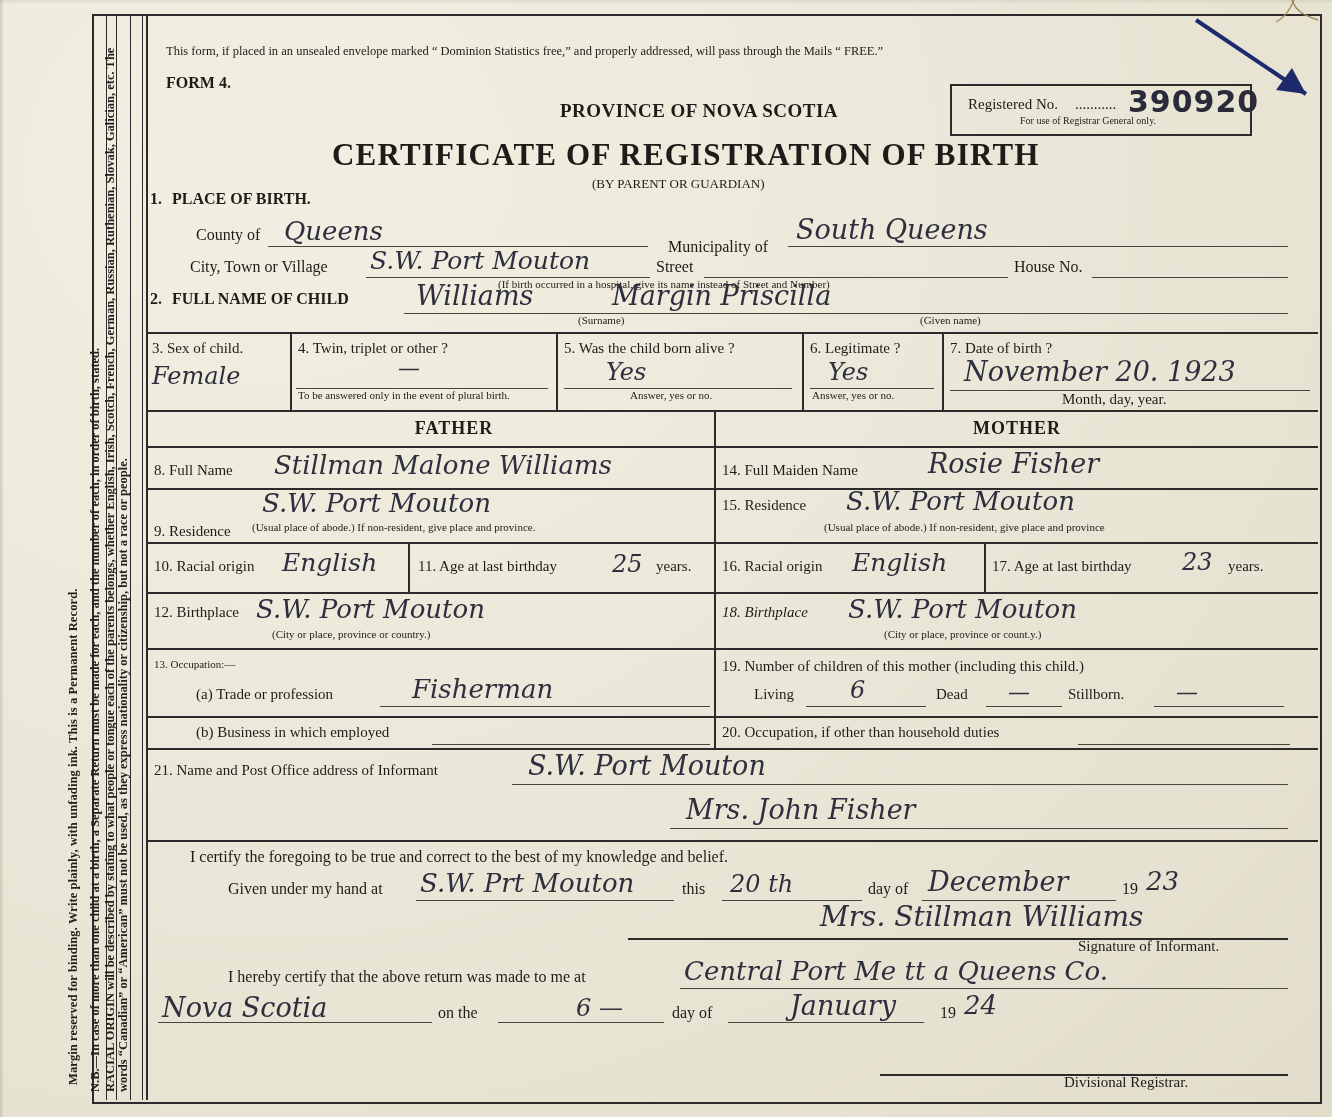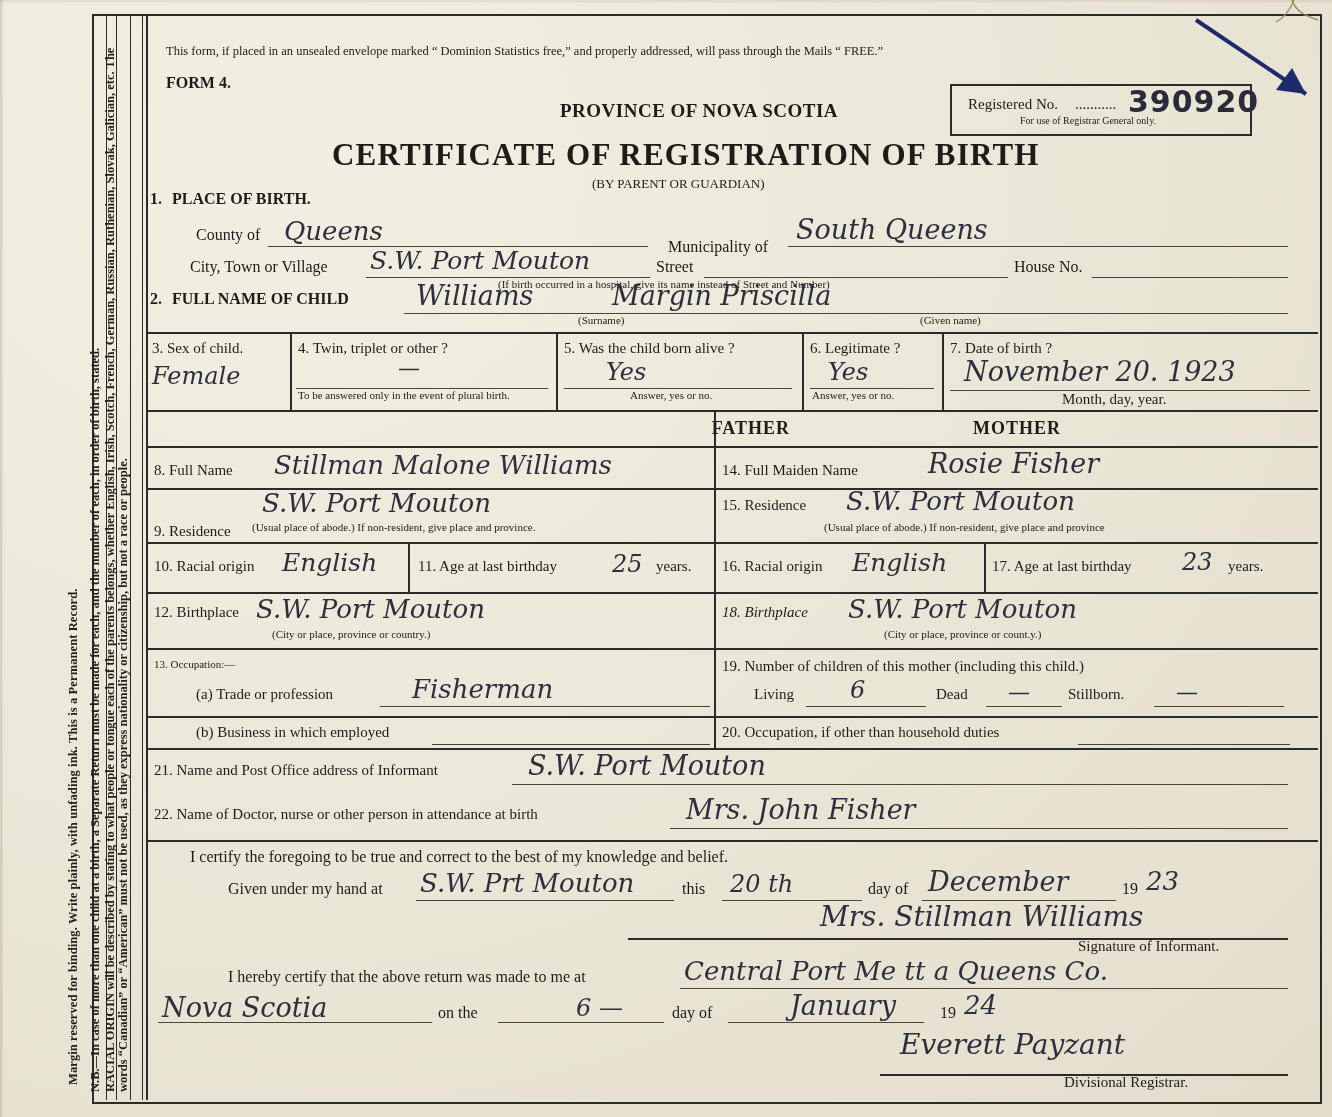--- a/index.html
+++ b/index.html
@@ -177,21 +177,21 @@
   <div class="rule" style="left:810px; top:388px; width:124px;"></div>
   <div class="t xs" style="left:812px; top:389px; font-size:11px;">Answer, yes or no.</div>
 
   <div class="t" style="left:950px; top:340px; font-size:15px;">7.  Date of birth ?</div>
   <div class="hw" style="left:964px; top:356px; font-size:27px;">November 20. 1923</div>
   <div class="rule" style="left:950px; top:390px; width:360px;"></div>
   <div class="t xs" style="left:1062px; top:391px; font-size:15px;">Month, day, year.</div>
 
   <div class="line h" style="left:146px; top:446px; width:1172px;"></div>
   <div class="line v" style="left:714px; top:410px; height:338px;"></div>
-  <div class="t b center" style="left:146px; top:418px; width:644px; font-size:18px; letter-spacing:1px;text-align:right;">FATHER</div>
+  <div class="t b center" style="left:132px; top:418px; width:644px; font-size:18px; letter-spacing:1px;">FATHER</div>
   <div class="t b center" style="left:716px; top:418px; width:602px; font-size:18px; letter-spacing:1px;">MOTHER</div>
 
   <div class="line h" style="left:146px; top:488px; width:1172px;"></div>
   <div class="t" style="left:154px; top:462px; font-size:15px;">8.  Full Name</div>
   <div class="hw" style="left:274px; top:450px; font-size:26px;">Stillman Malone Williams</div>
 
   <div class="line h" style="left:146px; top:542px; width:1172px;"></div>
   <div class="t" style="left:154px; top:523px; font-size:15px;">9.  Residence</div>
   <div class="hw" style="left:262px; top:488px; font-size:26px;">S.W. Port Mouton</div>
   <div class="t xs" style="left:252px; top:521px; font-size:11px;">(Usual place of abode.)   If non-resident, give place and province.</div>
@@ -250,21 +250,20 @@
   <div class="line h" style="left:714px; top:716px; width:604px;"></div>
   <div class="t" style="left:722px; top:724px; font-size:15px;">20.  Occupation, if other than household duties</div>
   <div class="rule" style="left:1078px; top:744px; width:212px;"></div>
 
   <div class="line h" style="left:146px; top:748px; width:1172px;"></div>
 
   <div class="t" style="left:154px; top:762px; font-size:15px;">21.  Name and Post Office address of Informant</div>
   <div class="rule" style="left:512px; top:784px; width:776px;"></div>
   <div class="hw" style="left:528px; top:750px; font-size:27px;">S.W. Port Mouton</div>
 
-  <div class="t" style="left:154px; top:806px; font-size:15px;">22.  Name of Doctor, nurse or other person in attendance at birth</div>
   <div class="rule" style="left:670px; top:828px; width:618px;"></div>
   <div class="hw" style="left:686px; top:794px; font-size:27px;">Mrs. John Fisher</div>
 
   <div class="line h" style="left:146px; top:840px; width:1172px;"></div>
 
   <div class="t" style="left:190px; top:848px; font-size:16px;">I certify the foregoing to be true and correct to the best of my knowledge and belief.</div>
 
   <div class="t" style="left:228px; top:880px; font-size:16px;">Given under my hand at</div>
   <div class="rule" style="left:416px; top:900px; width:258px;"></div>
   <div class="hw" style="left:420px; top:868px; font-size:26px;">S.W. Prt Mouton</div>
@@ -289,17 +288,16 @@
   <div class="rule" style="left:158px; top:1022px; width:274px;"></div>
   <div class="t" style="left:438px; top:1004px; font-size:16px;">on the</div>
   <div class="rule" style="left:498px; top:1022px; width:166px;"></div>
   <div class="hw" style="left:576px; top:994px; font-size:24px;">6 —</div>
   <div class="t" style="left:672px; top:1004px; font-size:16px;">day of</div>
   <div class="rule" style="left:728px; top:1022px; width:196px;"></div>
   <div class="hw" style="left:790px; top:990px; font-size:27px;">January</div>
   <div class="t" style="left:940px; top:1004px; font-size:16px;">19</div>
   <div class="hw" style="left:964px; top:990px; font-size:26px;">24</div>
 
-  <div class="hw" style="left:900px; top:1028px; font-size:28px;">Everett Payzant</div>
   <div class="line h" style="left:880px; top:1074px; width:408px; height:2.2px;"></div>
   <div class="t" style="left:1064px; top:1074px; font-size:15px;">Divisional Registrar.</div>
 
 </div>
 
 </body></html>

